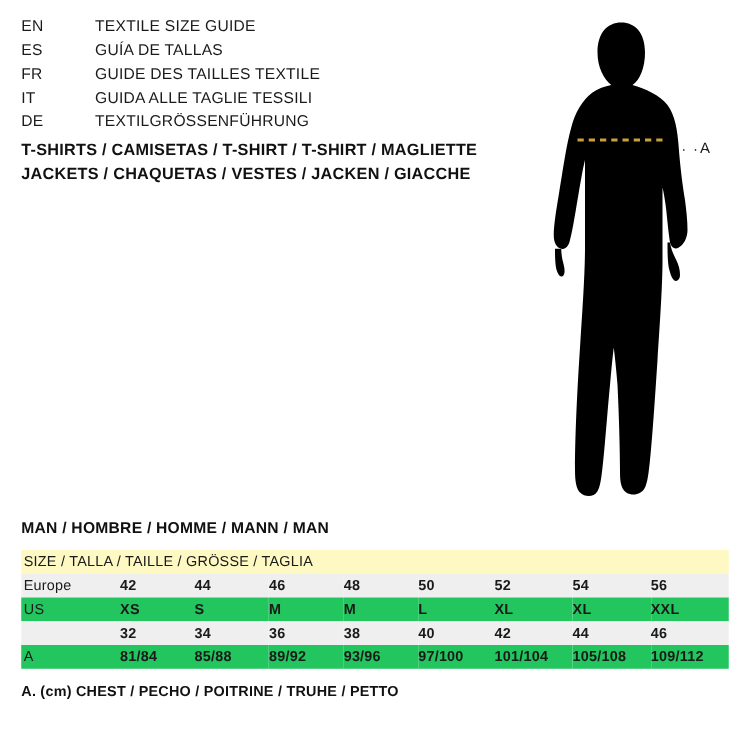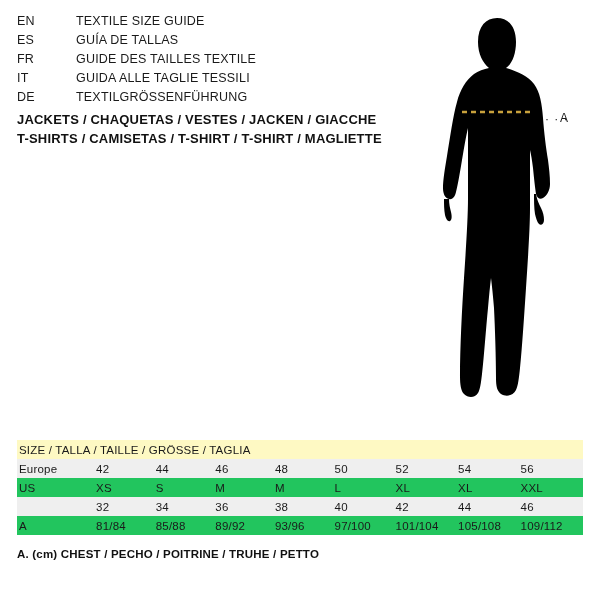--- a/index.html
+++ b/index.html
@@ -123,20 +123,21 @@
   .size-table tr.shade-mid td { background: #22c55e; }
   .size-table tr.shade-light td { background: #efefef; }
   .col-label {
     width: 88px;
     padding-left: 2px !important;
     text-align: left;
   }
   .col-val {
     width: 68px;
     text-align: left;
+    font-weight: bold;
   }
   .row-head td {
     font-weight: normal;
   }
 
   
   .footer-note {
     position: absolute;
     left: 17px;
     top: 548px;
@@ -168,22 +169,22 @@
       <span class="lang-code">IT</span>
       <span class="lang-text">GUIDA ALLE TAGLIE TESSILI</span>
     </div>
     <div class="lang-row">
       <span class="lang-code">DE</span>
       <span class="lang-text">TEXTILGRÖSSENFÜHRUNG</span>
     </div>
   </div>
 
   <div class="category-block">
+    <div class="category-line">T-SHIRTS / CAMISETAS / T-SHIRT / T-SHIRT / MAGLIETTE</div>
     <div class="category-line">JACKETS / CHAQUETAS / VESTES / JACKEN / GIACCHE</div>
-    <div class="category-line">T-SHIRTS / CAMISETAS / T-SHIRT / T-SHIRT / MAGLIETTE</div>
   </div>
 
   <div class="figure-area">
     <svg class="figure-svg" width="200" height="400" viewBox="0 0 200 400">
       <path fill="#000000" d="
         M 78,34
         C 78,18 86,10 97,10
         C 108,10 116,18 116,34
         C 116,46 112,56 106,60
         C 116,63 128,68 134,76
@@ -234,20 +235,21 @@
         C 52,208 52,212 50,213
         C 48,214 46,211 45,207
         C 44,202 44,196 44,191
         Z"></path>
       <line x1="62" y1="104" x2="133" y2="104" stroke="#c8a13c" stroke-width="2.5" stroke-dasharray="5,4"></line>
     </svg>
     <div class="measure-dashes">· · ·</div>
     <div class="measure-label">A</div>
   </div>
 
+  <div class="man-title">MAN / HOMBRE / HOMME / MANN / MAN</div>
 
   <table class="size-table">
     <tbody>
       <tr class="shade-dark row-head">
         <td class="col-label" colspan="9">SIZE / TALLA / TAILLE / GRÖSSE / TAGLIA</td>
       </tr>
       <tr class="shade-light">
         <td class="col-label">Europe</td>
         <td class="col-val">42</td>
         <td class="col-val">44</td>

